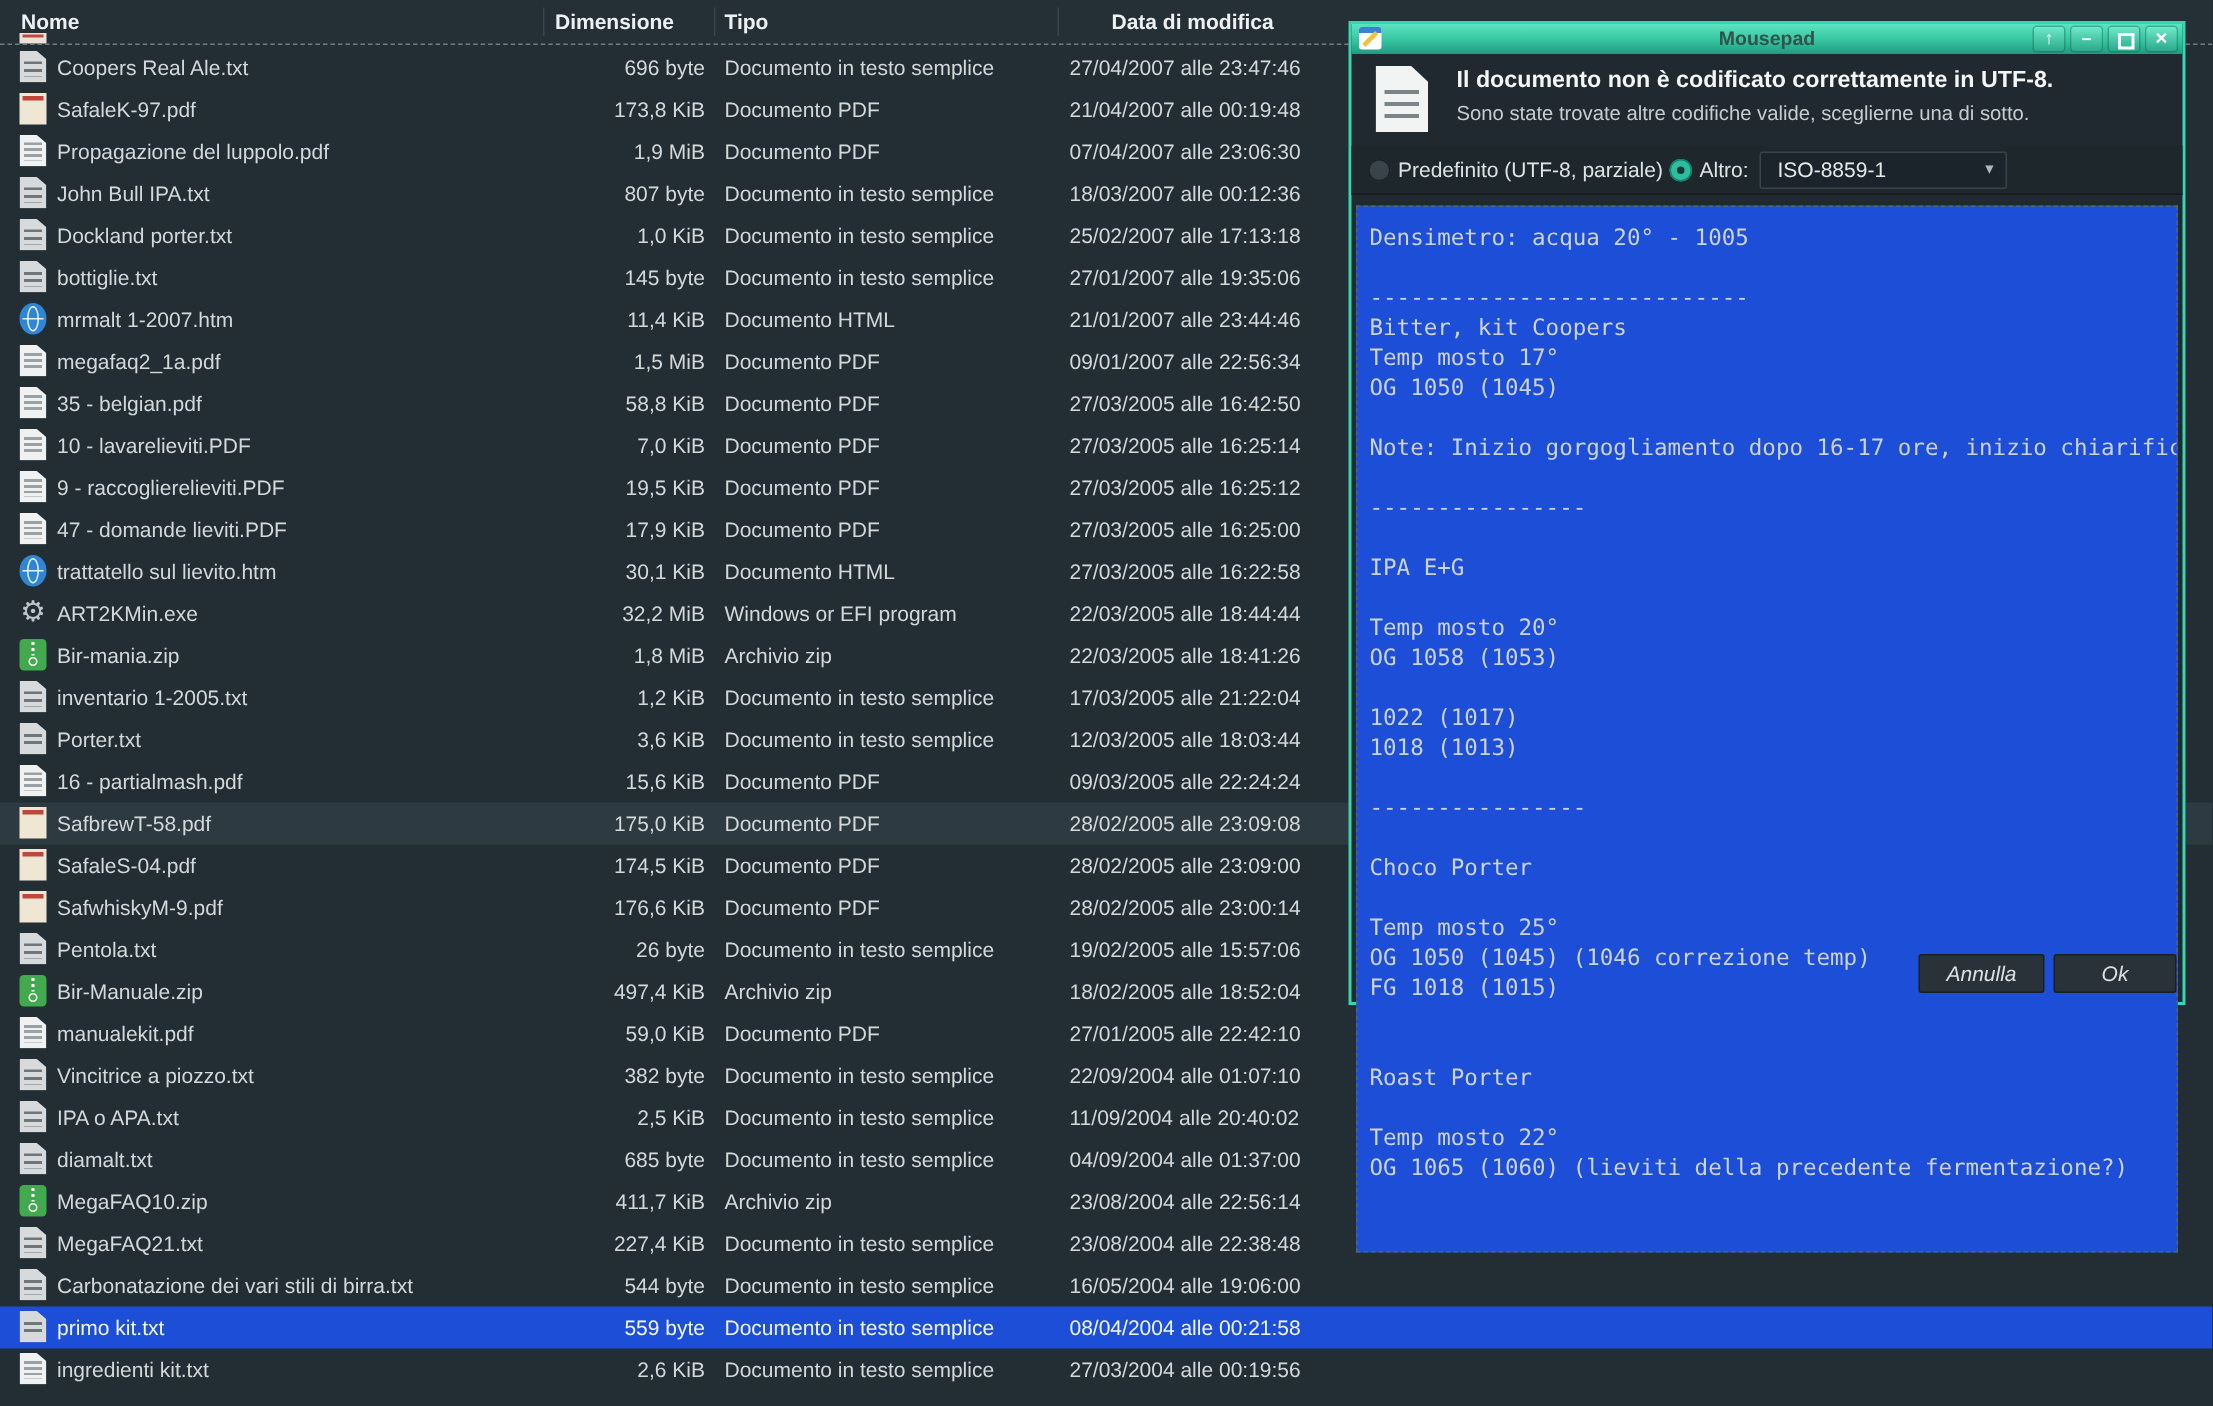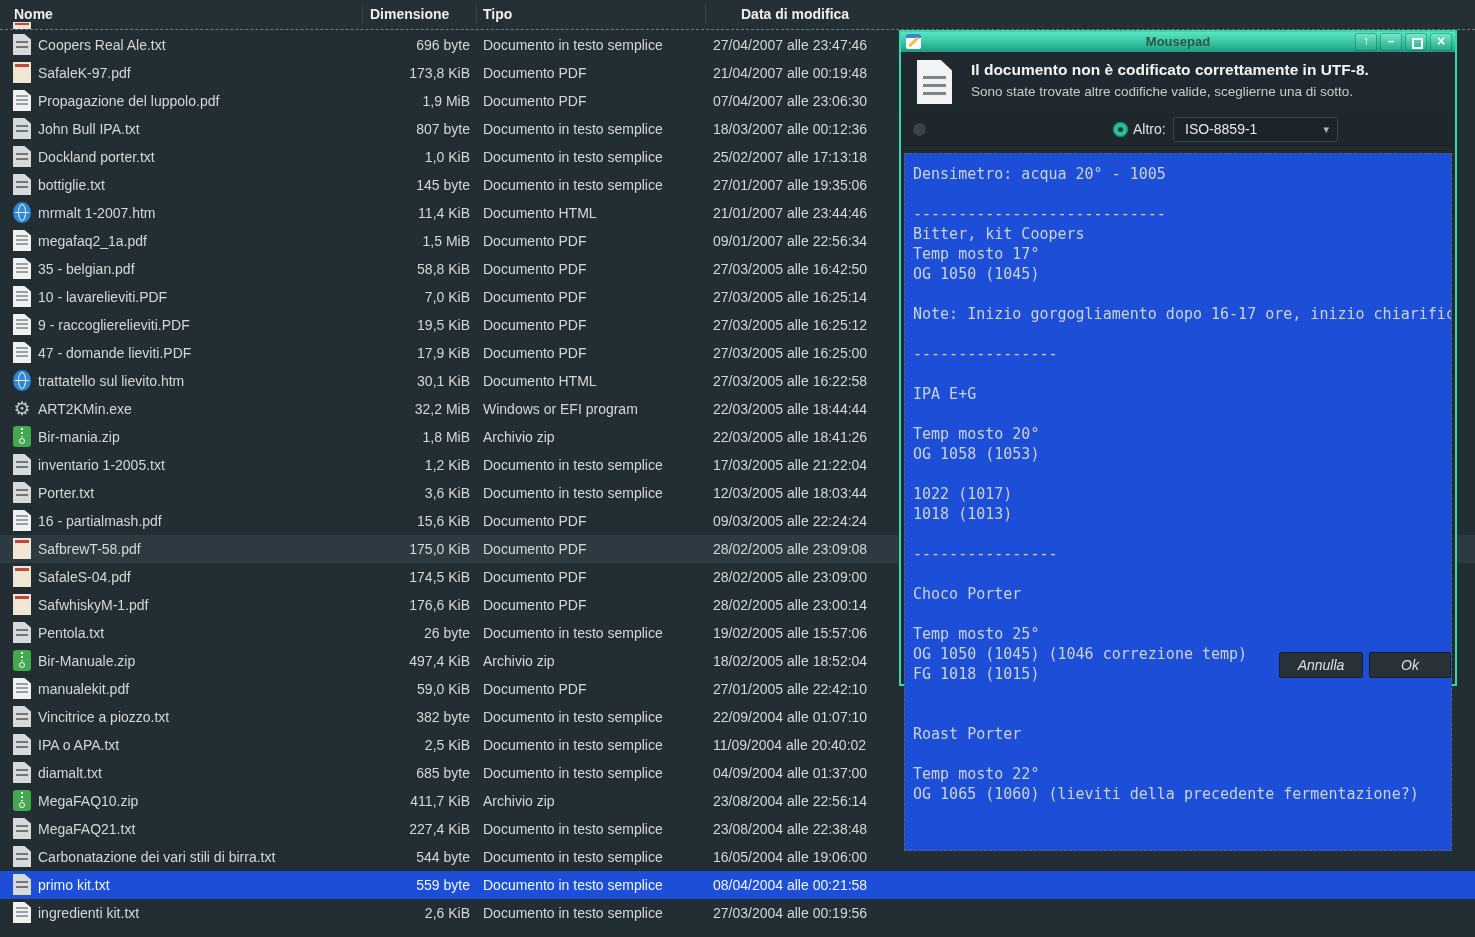--- a/index.html
+++ b/index.html
@@ -49,21 +49,21 @@
   .ic-html-file-icon::before { content:""; position:absolute; top:2px; bottom:2px; left:5px; right:5px; border:1px solid #eaf3fb; border-radius:50%; }
   .ic-html-file-icon::after { content:""; position:absolute; left:2px; right:2px; top:10px; border-top:1px solid #eaf3fb; }
   .ic-executable-icon::before { content:"⚙"; position:absolute; left:0; top:0; width:100%; text-align:center; font-size:19px; line-height:21px; color:#bdc5c8; }
   .ic-zip-archive-icon, .ic-rar-archive-icon { background:#43a94e; border-radius:3px; }
   .ic-zip-archive-icon::before, .ic-rar-archive-icon::before { content:""; position:absolute; left:8px; top:2px; width:2px; height:9px;
     background:repeating-linear-gradient(to bottom,#fff 0 2px,transparent 2px 4px); }
   .ic-zip-archive-icon::after, .ic-rar-archive-icon::after { content:""; position:absolute; left:6px; top:12px; width:4px; height:4px; border:1px solid #fff; border-radius:50%; }
 
   
   .win { position:absolute; left:899px; top:14px; width:558px; height:656px;
-         border:2px solid #2fccA6; border-color:#35d6b0; background:#20292f;margin-top:16px; }
+         border:2px solid #2fccA6; border-color:#35d6b0; background:#20292f; }
   .titlebar { position:absolute; top:0; left:0; right:0; height:20px;
     background:linear-gradient(to bottom,#5ce4c1 0%,#35c4a0 55%,#1f9b82 100%); }
   .title-text { position:absolute; width:100%; text-align:center; font-size:13px; font-weight:bold; color:#33524a; line-height:20px; }
   .app-icon { position:absolute; left:5px; top:2px; width:15px; height:15px; background:#fdfdfd; border-radius:2px; }
   .app-icon::before { content:""; position:absolute; top:0; left:0; right:0; height:4px; background:#3f7fd6; border-radius:2px 2px 0 0; }
   .app-icon::after { content:""; position:absolute; left:6px; top:2px; width:3px; height:12px; background:#f0c040; transform:rotate(45deg); }
   .winbtns { position:absolute; right:4px; top:2px; display:flex; gap:5px; }
   .wbtn { width:20px; height:16px; border-radius:2px; background:linear-gradient(to bottom,#6fe9c9,#2aa98c); box-shadow:0 0 0 1px rgba(17,84,68,.35);
           color:#fff; font-size:12px; line-height:15px; text-align:center; font-weight:bold; position:relative; }
   .wbtn-shade::before { content:"↑"; }
@@ -269,21 +269,21 @@
   <div class="row">
     <span class="c-icon ic-pdf-thumbnail-icon"></span>
     <span class="c-name">SafaleS-04.pdf</span>
     <span class="c-size">174,5 KiB</span>
     <span class="c-type">Documento PDF</span>
     <span class="c-date">28/02/2005 alle 23:09:00</span>
   </div>
 
   <div class="row">
     <span class="c-icon ic-pdf-thumbnail-icon"></span>
-    <span class="c-name">SafwhiskyM-1.pdf</span>
+    <span class="c-name">SafwhiskyM-9.pdf</span>
     <span class="c-size">176,6 KiB</span>
     <span class="c-type">Documento PDF</span>
     <span class="c-date">28/02/2005 alle 23:00:14</span>
   </div>
 
   <div class="row">
     <span class="c-icon ic-text-file-icon"></span>
     <span class="c-name">Pentola.txt</span>
     <span class="c-size">26 byte</span>
     <span class="c-type">Documento in testo semplice</span>
@@ -384,20 +384,21 @@
         <span class="wbtn wbtn-close"></span>
       </span>
   </div>
 
   <div class="msg-icon"></div>
   <div class="msg-heading">Il documento non è codificato correttamente in UTF-8.</div>
   <div class="msg-sub">Sono state trovate altre codifiche valide, sceglierne una di sotto.</div>
 
   <div class="enc-row">
     <span class="radio r1"></span>
+    <span class="rlabel l1">Predefinito (UTF-8, parziale)</span>
     <span class="radio sel r2"></span>
     <span class="rlabel l2">Altro:</span>
     <span class="combo">
       <span class="combo-value">ISO-8859-1</span>
       <span class="combo-arrow">▾</span>
     </span>
   </div>
 
   <div class="textarea">
     <pre>Densimetro: acqua 20° - 1005

